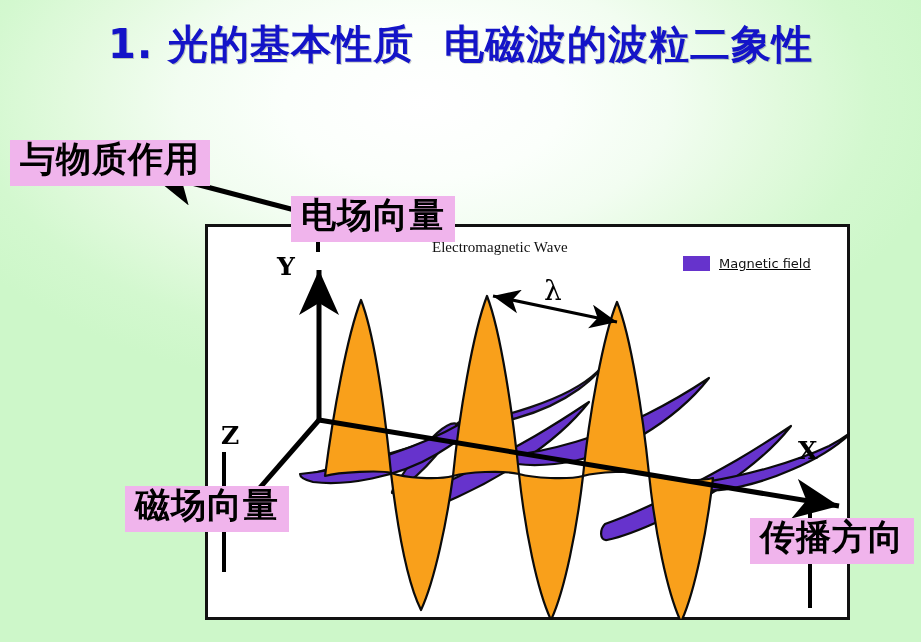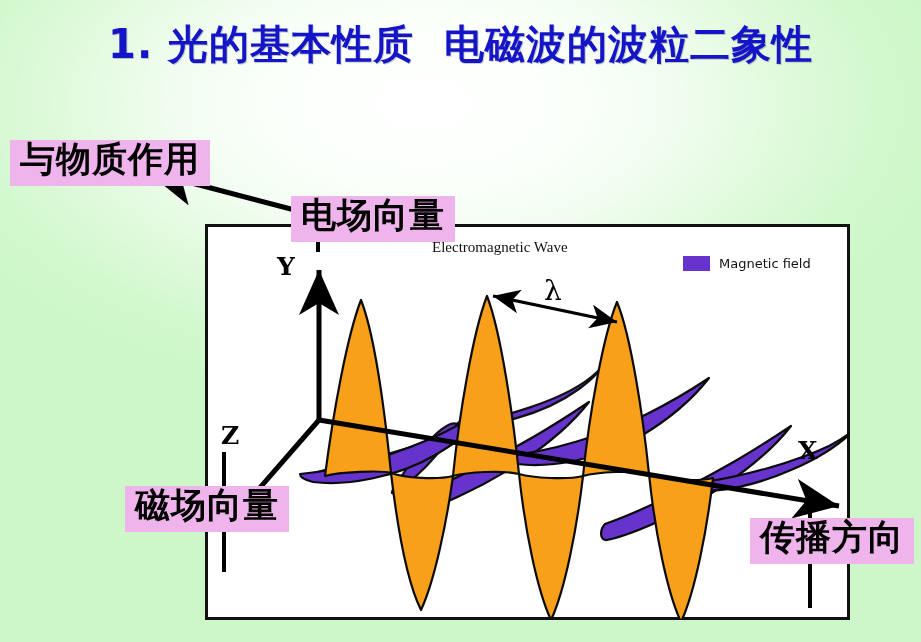--- a/index.html
+++ b/index.html
@@ -126,20 +126,21 @@
   
   #legend {
     position: absolute;
     left: 683px;
     top: 253px;
   }
   .legend-row {
     display: flex;
     align-items: center;
     height: 20px;
+    text-decoration: underline;
   }
   .legend-swatch {
     width: 27px;
     height: 15px;
     margin-right: 9px;
     flex: 0 0 auto;
   }
   .legend-text {
     font-family: "DejaVu Sans", sans-serif;
     font-size: 13px;

